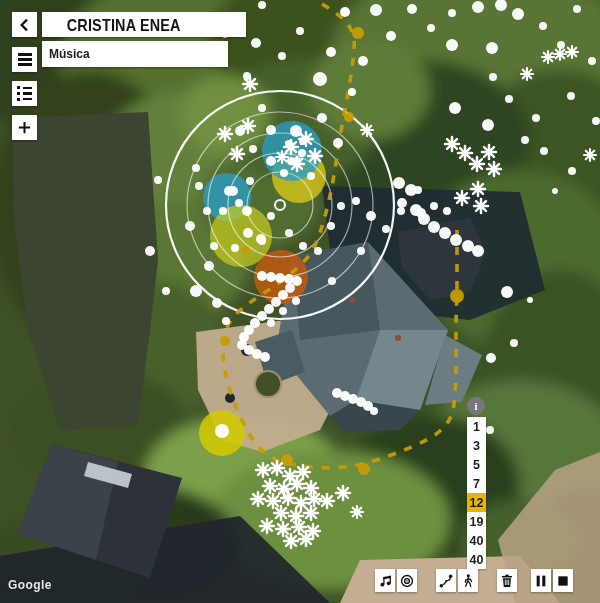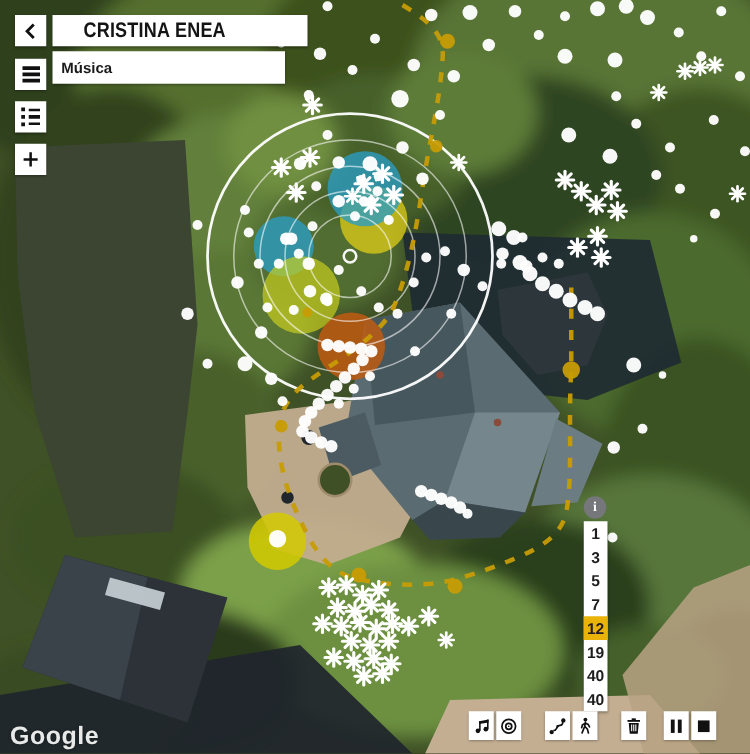--- a/index.html
+++ b/index.html
@@ -45,21 +45,21 @@
 
   
   .toolbar{position:absolute;top:569px;left:375px;display:flex;align-items:flex-start;}
   .tool{width:20px;height:23px;background:#fff;box-shadow:0 1px 2px rgba(0,0,0,.35);
         display:flex;align-items:center;justify-content:center;cursor:pointer;margin-left:2px;}
   .tool:first-child{margin-left:0;}
   .tool.g{margin-left:19px;}
   .tool.g2{margin-left:14px;}
   .tool svg{width:16px;height:16px;}
 
-  .google{position:absolute;left:8px;top:578px;color:#f4f4f4;font-size:20px;font-weight:600;
+  .google{position:absolute;left:8px;top:578px;color:#f4f4f4;font-size:12px;font-weight:600;
           letter-spacing:.4px;text-shadow:0 0 3px rgba(0,0,0,.4);opacity:.95;}
 </style>
 </head>
 <body>
 
 <div class="stage">
 
   <svg class="map-bg" viewBox="0 0 600 603">
     <defs>
         <filter id="soft" x="-20%" y="-20%" width="140%" height="140%">

